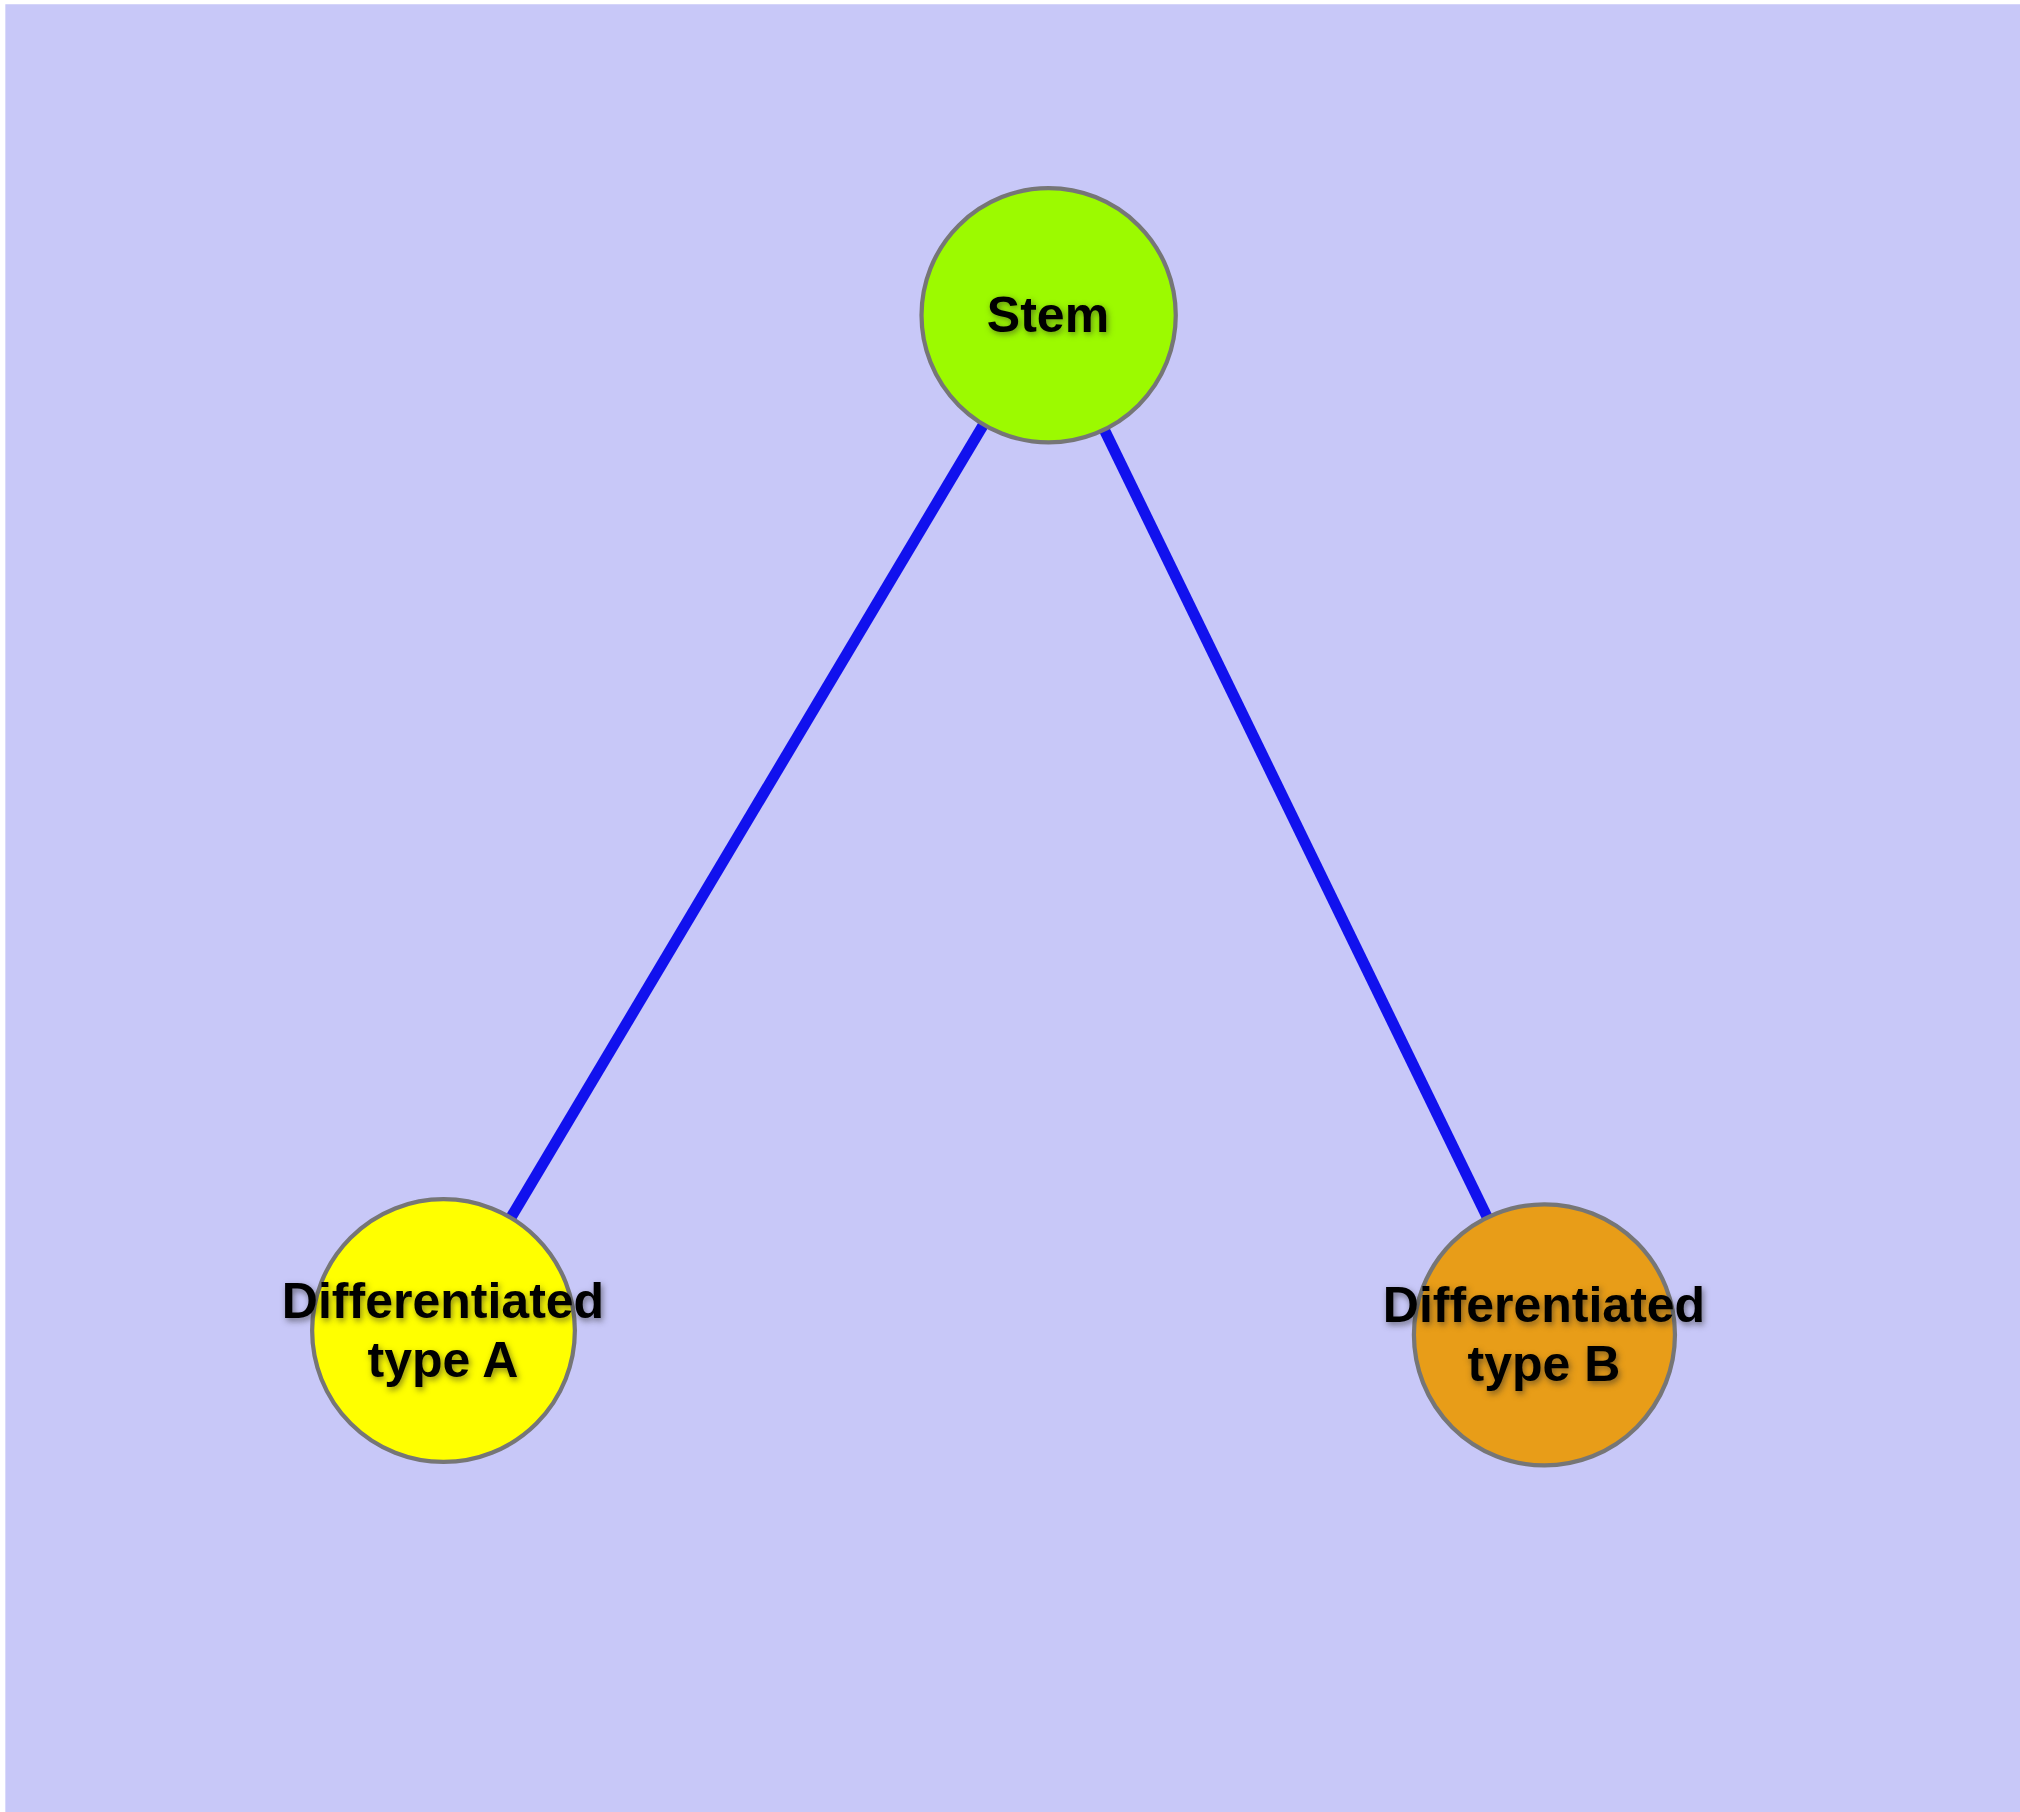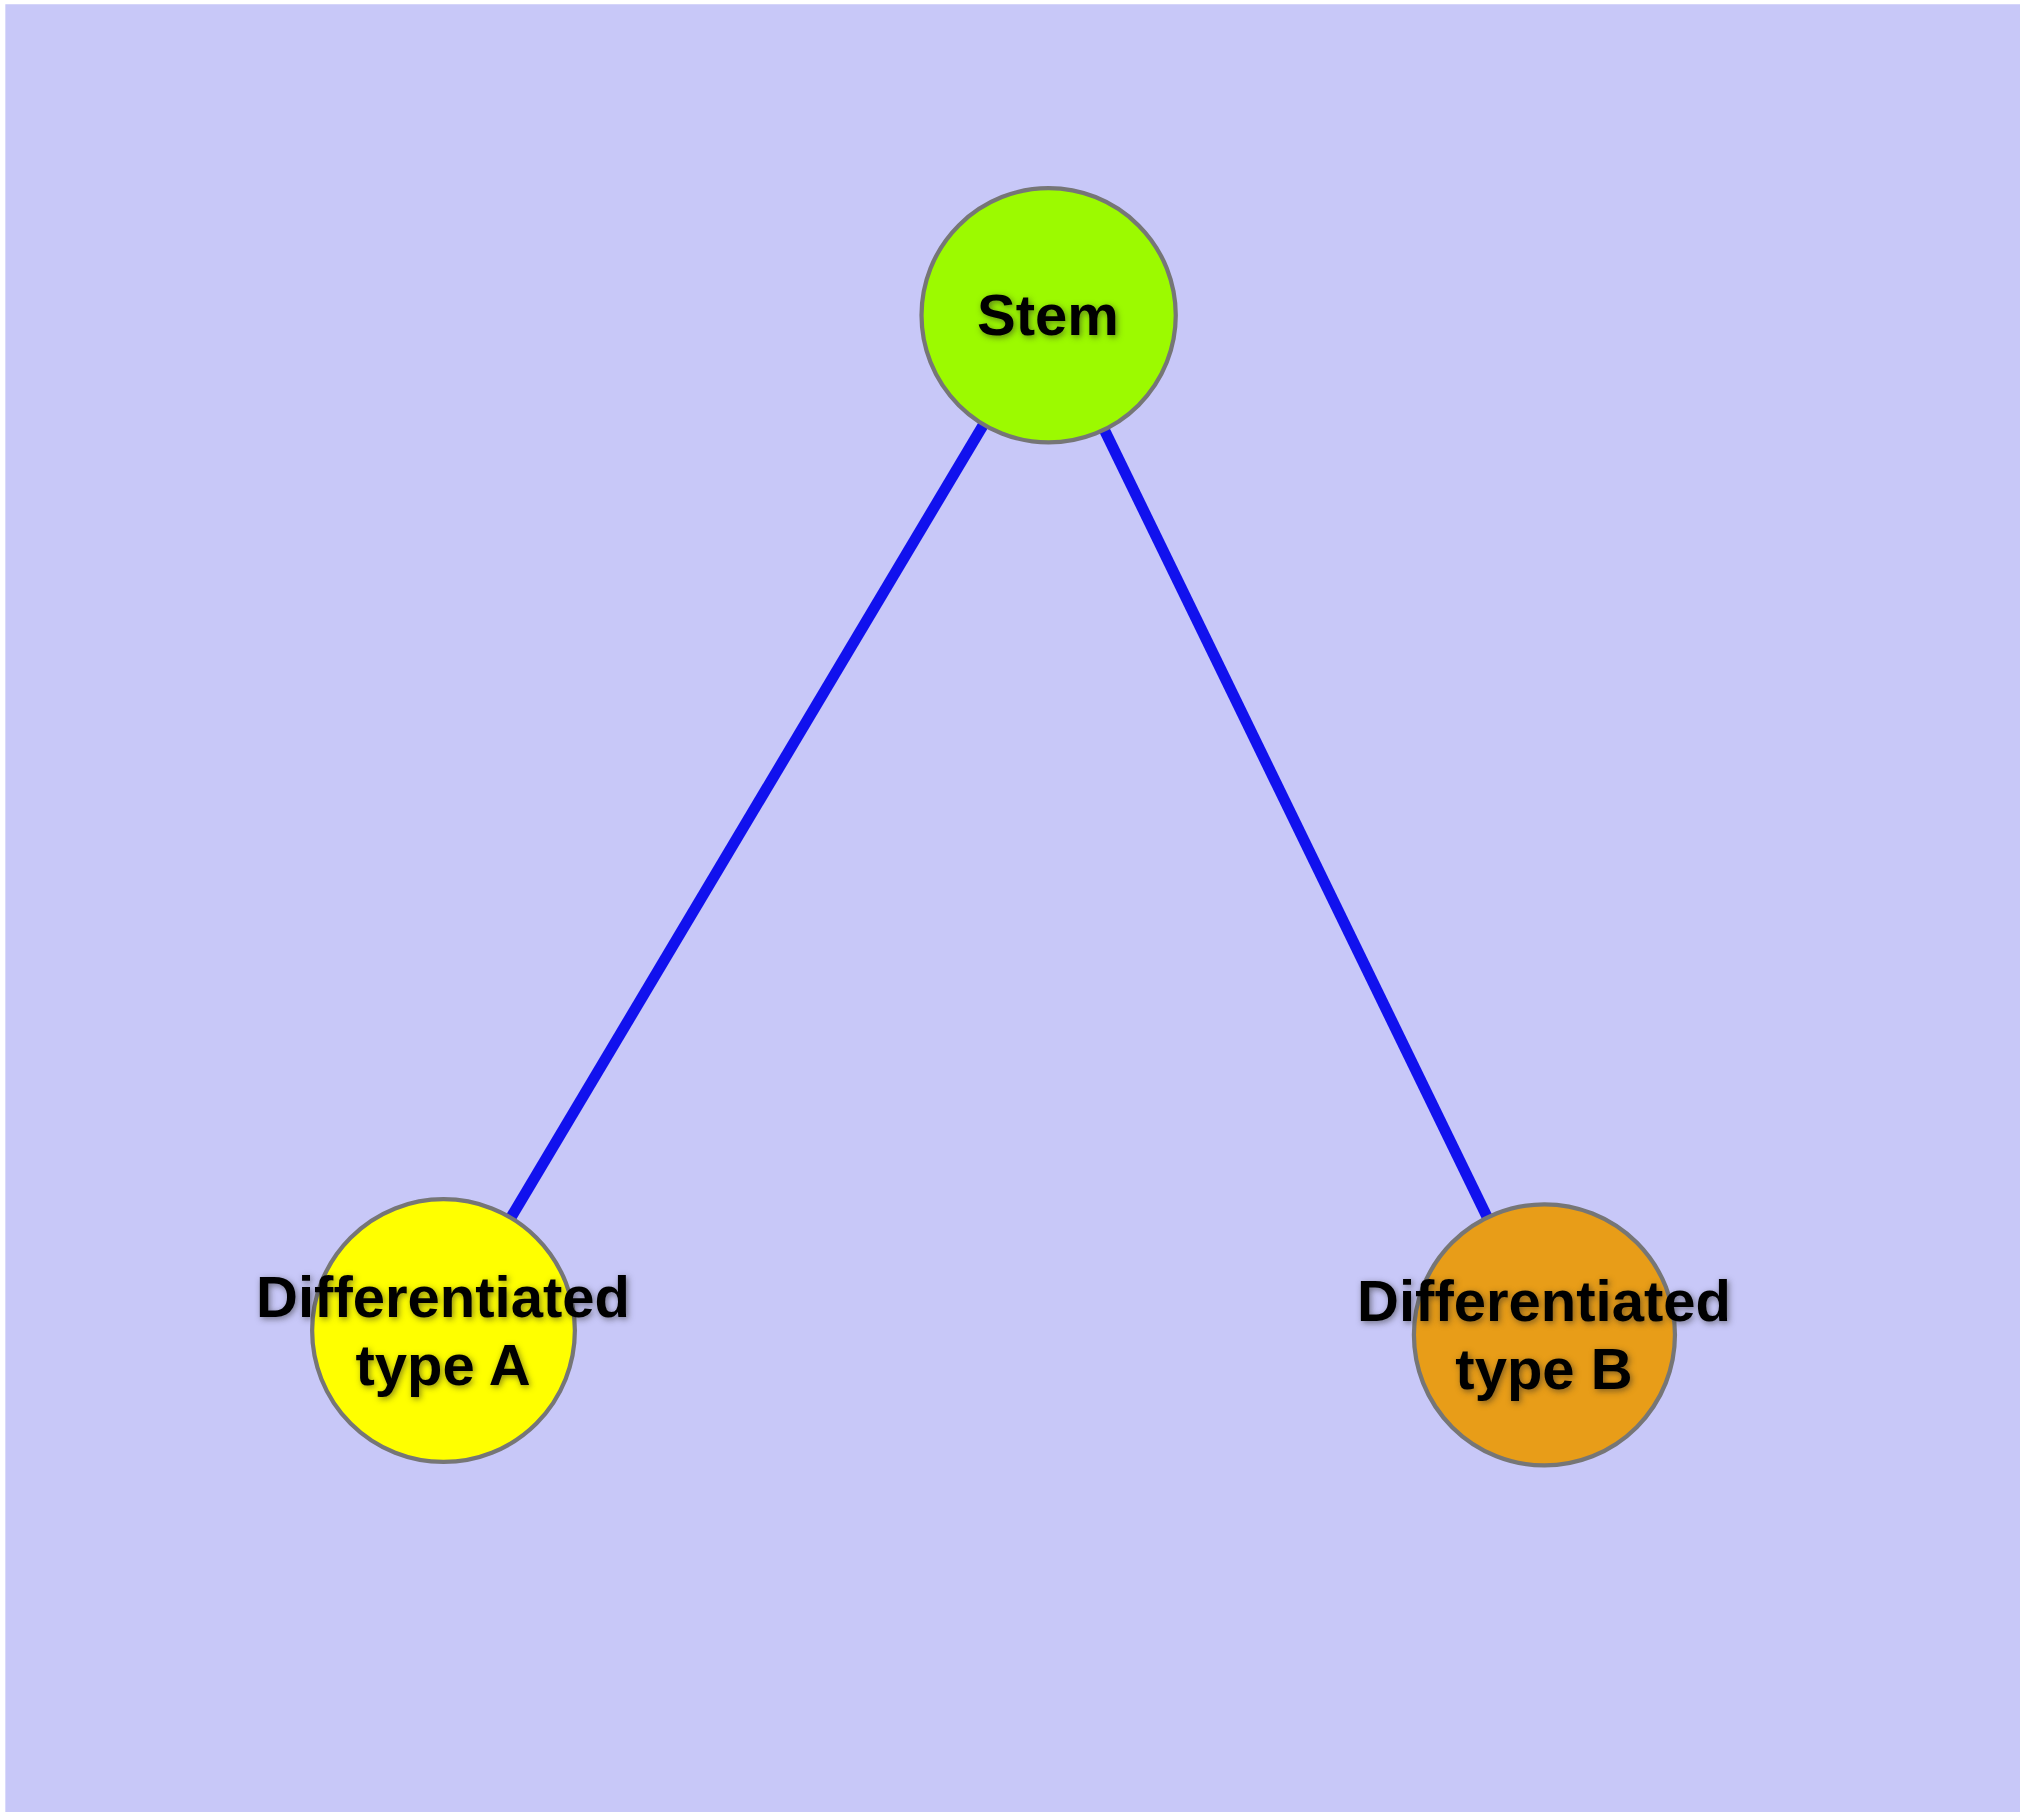--- a/index.html
+++ b/index.html
@@ -21,21 +21,21 @@
     left: 0;
     top: 0;
     display: block;
   }
   .node-label {
     position: absolute;
     transform: translate(-50%, -50%);
     text-align: center;
     white-space: pre-line;
     font-weight: 700;
-    font-size: 58px;
+    font-size: 50px;
     line-height: 1.18;
     color: #000000;
     text-shadow: 1.7px 2.5px 6px rgba(40, 40, 40, 0.55);
     pointer-events: none;
     width: max-content;
   }
   .label-stem   { left: 1048px; top: 315px;  }
   .label-type-a { left: 443px;  top: 1331px; }
   .label-type-b { left: 1544px; top: 1335px; }
 </style>

